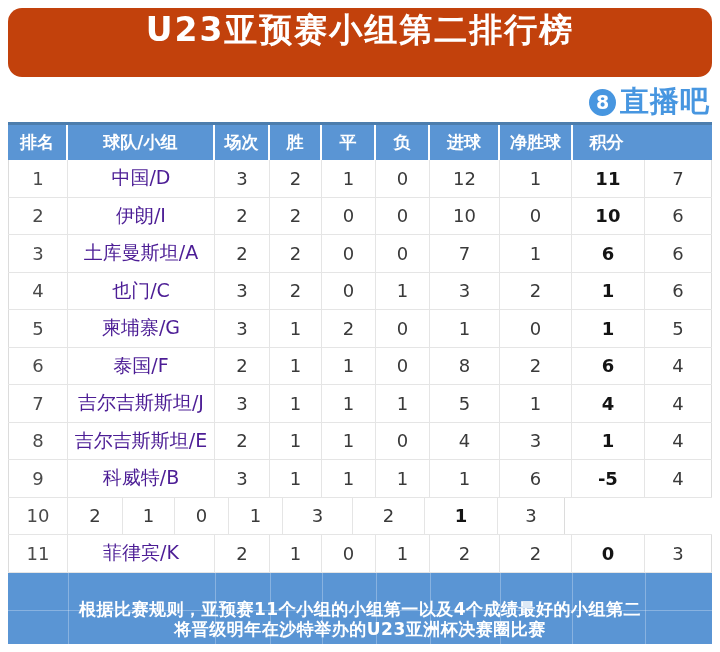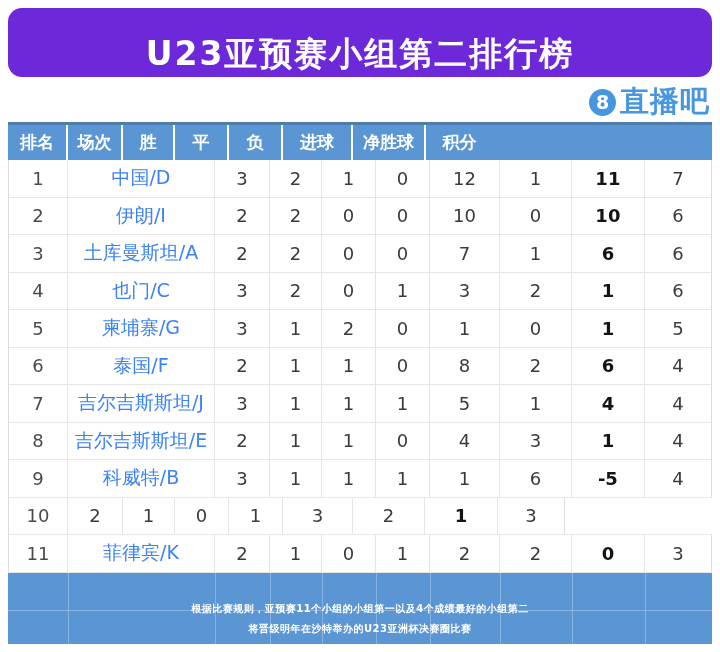--- a/index.html
+++ b/index.html
@@ -4,22 +4,22 @@
 <style>
   html,body{margin:0;padding:0;}
   body{
     width:720px;height:652px;position:relative;overflow:hidden;
     background:#ffffff;
     font-family:"DejaVu Sans","Liberation Sans",sans-serif;
   }
   
   .banner{
     position:absolute;left:8px;top:8px;width:704px;height:69px;
-    background:#6d28d9;border-radius:14px;
-    display:flex;align-items:flex-end;justify-content:center;
+    background:#c2410c;border-radius:14px;
+    display:flex;align-items:flex-start;justify-content:center;
   }
   .banner-title{
     color:#ffffff;font-size:33px;font-weight:700;letter-spacing:2px;
   }
   
   .logo{
     position:absolute;top:87px;right:10px;height:30px;
     display:flex;align-items:center;gap:4px;
   }
   .logo-badge{
@@ -46,34 +46,34 @@
     display:flex;height:37.5px;background:#ffffff;
     border-bottom:1px solid #e5e5e5;box-sizing:border-box;
   }
   .td{
     display:flex;align-items:center;justify-content:center;
     color:#3a3a3a;font-size:18px;
     border-right:1px solid #e5e5e5;box-sizing:border-box;
   }
   .td:first-child{border-left:1px solid #dcdcdc;color:#4a4a4a;}
   .td:last-child{border-right:1px solid #dcdcdc;}
-  .td.team{font-size:19px;color:#3b82f6;}
+  .td.team{font-size:19px;color:#4c1d95;}
   .td.gd{font-weight:700;color:#141414;}
   
   .w0{width:8.52%}.w1{width:20.88%}.w2{width:7.81%}.w3{width:7.39%}
   .w4{width:7.67%}.w5{width:7.67%}.w6{width:9.94%}.w7{width:10.23%}
   .w8{width:10.37%}.w9{width:9.52%}
   
   .footer{
     position:relative;width:704px;height:71px;background:#5A95D4;
     display:flex;flex-direction:column;align-items:center;
     justify-content:flex-start;padding-top:26px;box-sizing:border-box;
   }
   .footer .fline{
-    color:#ffffff;font-size:10px;font-weight:700;line-height:20px;
+    color:#ffffff;font-size:17px;font-weight:700;line-height:20px;
     position:relative;z-index:2;letter-spacing:0.5px;
   }
   .grid-v{
     position:absolute;top:0;bottom:0;width:1px;
     background:rgba(255,255,255,0.28);z-index:1;
   }
   .grid-h{
     position:absolute;left:0;right:0;height:1px;top:37.5px;
     background:rgba(255,255,255,0.28);z-index:1;
   }
@@ -86,20 +86,21 @@
 </div>
 
 <div class="logo">
   <span class="logo-badge">8</span>
   <span class="logo-text">直播吧</span>
 </div>
 
 <div class="table">
   <div class="thead" id="thead">
       <div class="th w0">排名</div>
+      <div class="th w1">球队/小组</div>
       <div class="th w2">场次</div>
       <div class="th w3">胜</div>
       <div class="th w4">平</div>
       <div class="th w5">负</div>
       <div class="th w6">进球</div>
       <div class="th w8">净胜球</div>
       <div class="th w9">积分</div>
     </div>
   <div id="tbody">
       <div class="tr">

